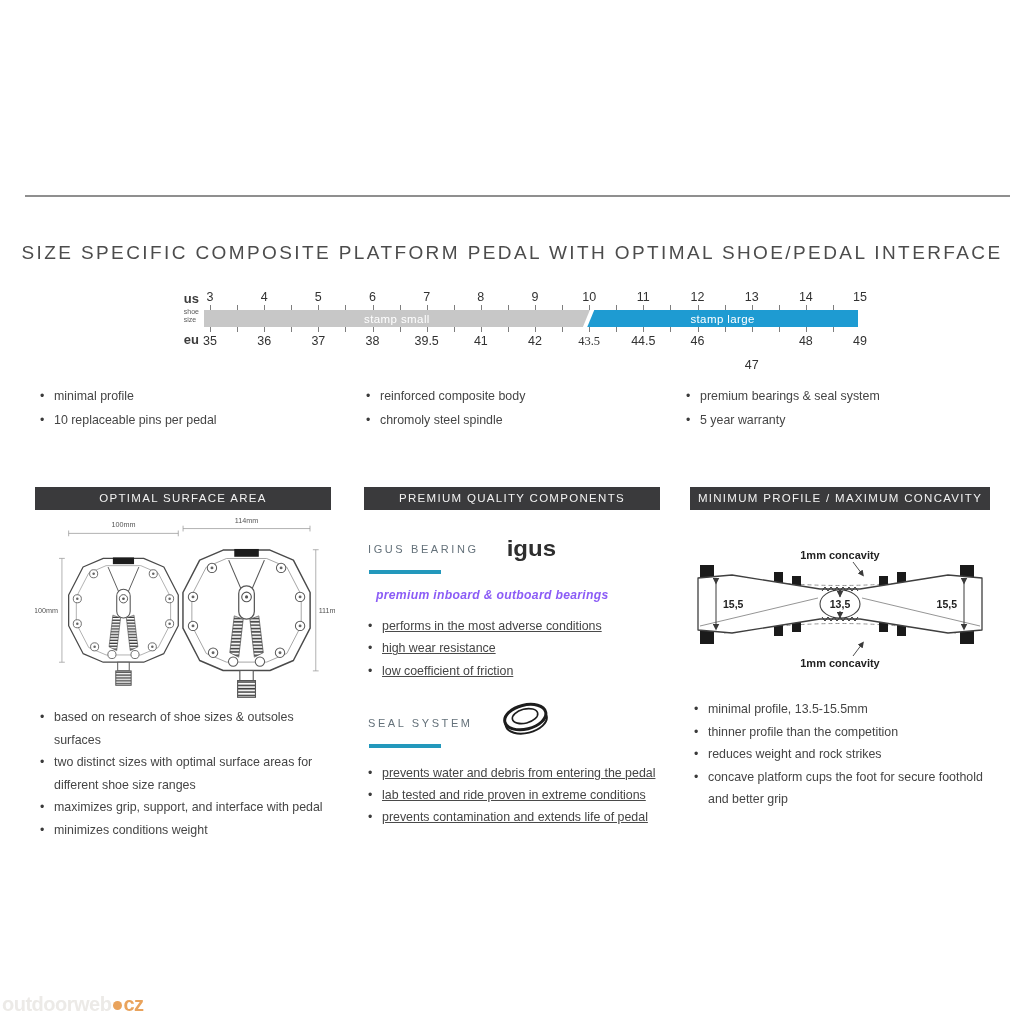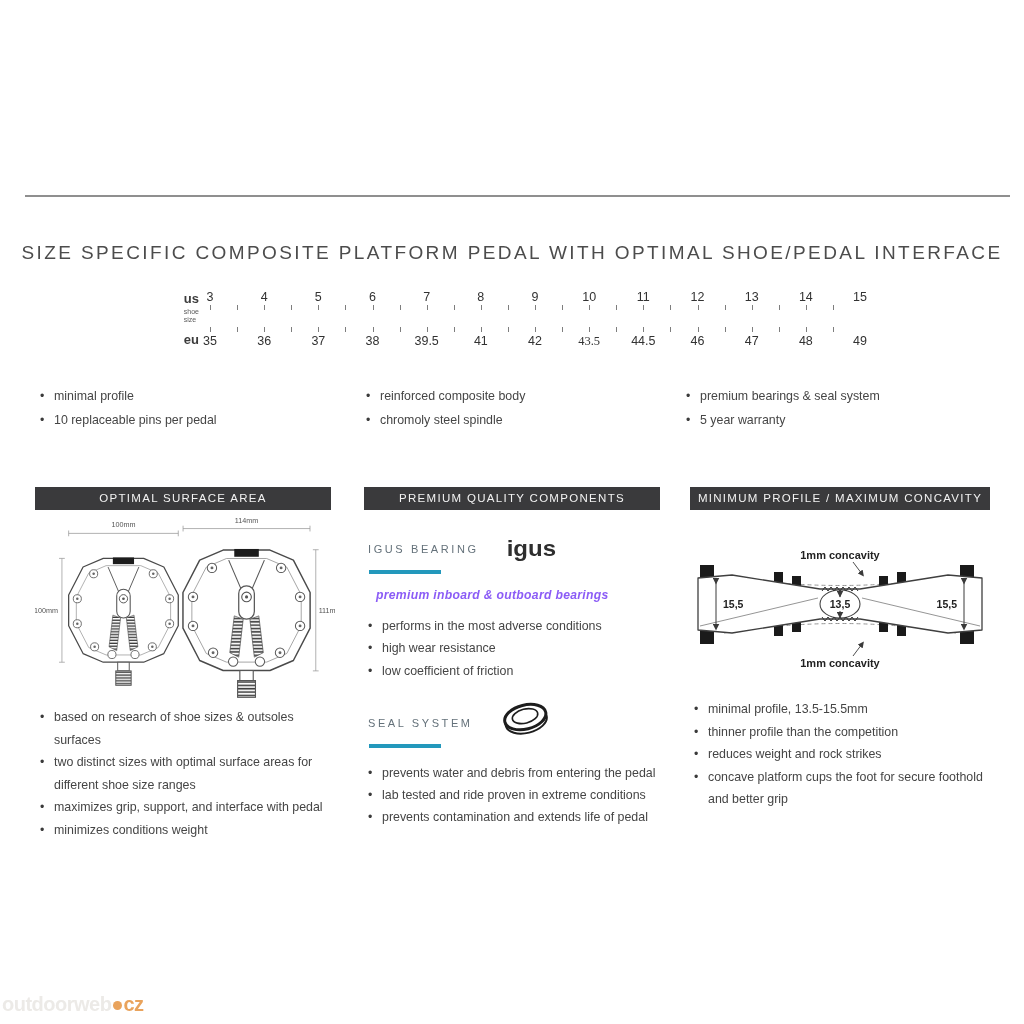--- a/index.html
+++ b/index.html
@@ -52,21 +52,21 @@
   .col-right .sec-header{width:300px;}
   .pedals-svg{display:block;margin-top:3px;}
   .col-left ul.blist{margin-top:8px;margin-left:5px;width:288px;}
   
   .comp-head{display:flex;align-items:center;margin:22px 0 0 4px;height:34px;}
   .comp-title{font-size:11px;letter-spacing:2.6px;color:#64717a;font-weight:400;white-space:nowrap;}
   .igus-logo{font-weight:700;font-size:24px;color:#2e2e2e;letter-spacing:0;margin-left:28px;transform:scaleY(0.92);}
   .seal-icon{margin-left:22px;margin-top:-6px;}
   .teal-underline{width:72px;height:4px;background:#2398bc;margin:4px 0 14px 5px;}
   .comp-sub{font-style:italic;font-size:12.2px;color:#8b5cf6;font-weight:600;letter-spacing:0.3px;margin:0 0 13px 12px;}
-  .col-mid ul.blist{margin-left:4px;}
+  .col-mid ul.blist{margin-left:4px;text-decoration:underline;}
   .col-mid ul.blist li{line-height:22.3px;}
   .seal-block{margin-top:24px;}
   
   .profile-svg{display:block;margin-top:38px;}
   .col-right ul.blist{margin-top:28px;margin-left:4px;width:312px;}
   
   .watermark{position:absolute;left:2px;top:993px;font-size:20px;font-weight:700;letter-spacing:-0.5px;white-space:nowrap;}
   .wm-light{color:#eceae7;}
   .wm-dot{display:inline-block;width:9px;height:9px;border-radius:50%;background:#e9a35c;margin:0 1px 1px 2px;}
   .wm-cz{color:#e9a35c;}
@@ -98,33 +98,41 @@
         <span class="scale-num" style="left: 41.6667%;">8</span>
         <span class="scale-num" style="left: 50%;">9</span>
         <span class="scale-num" style="left: 58.3333%;">10</span>
         <span class="scale-num" style="left: 66.6667%;">11</span>
         <span class="scale-num" style="left: 75%;">12</span>
         <span class="scale-num" style="left: 83.3333%;">13</span>
         <span class="scale-num" style="left: 91.6667%;">14</span>
         <span class="scale-num" style="left: 100%;">15</span>
       </div>
     <div class="ticks ticks-top"></div>
+    <div class="bars">
+      <div class="bar bar-gray">
+        <span>stamp small</span>
+      </div>
+      <div class="bar bar-blue">
+        <span>stamp large</span>
+      </div>
+    </div>
     <div class="ticks ticks-bot"></div>
     <div class="scale-row row-eu">
         <span class="scale-num" style="left: 0%;">35</span>
         <span class="scale-num" style="left: 8.33333%;">36</span>
         <span class="scale-num" style="left: 16.6667%;">37</span>
         <span class="scale-num" style="left: 25%;">38</span>
         <span class="scale-num" style="left: 33.3333%;">39.5</span>
         <span class="scale-num" style="left: 41.6667%;">41</span>
         <span class="scale-num" style="left: 50%;">42</span>
         <span class="scale-num" style="left: 58.3333%; font-family: Liberation Serif, serif;">43.5</span>
         <span class="scale-num" style="left: 66.6667%;">44.5</span>
         <span class="scale-num" style="left: 75%;">46</span>
-        <span class="scale-num" style="left: 83.3333%;">47</span>
+        <span class="scale-num" style="left: 83.3333%; margin-top: 24px;">47</span>
         <span class="scale-num" style="left: 91.6667%;">48</span>
         <span class="scale-num" style="left: 100%;">49</span>
       </div>
   </div>
 </div>
 
 <div class="features f1">
   <ul class="blist">
       <li>minimal profile</li>
       <li>10 replaceable pins per pedal</li>

